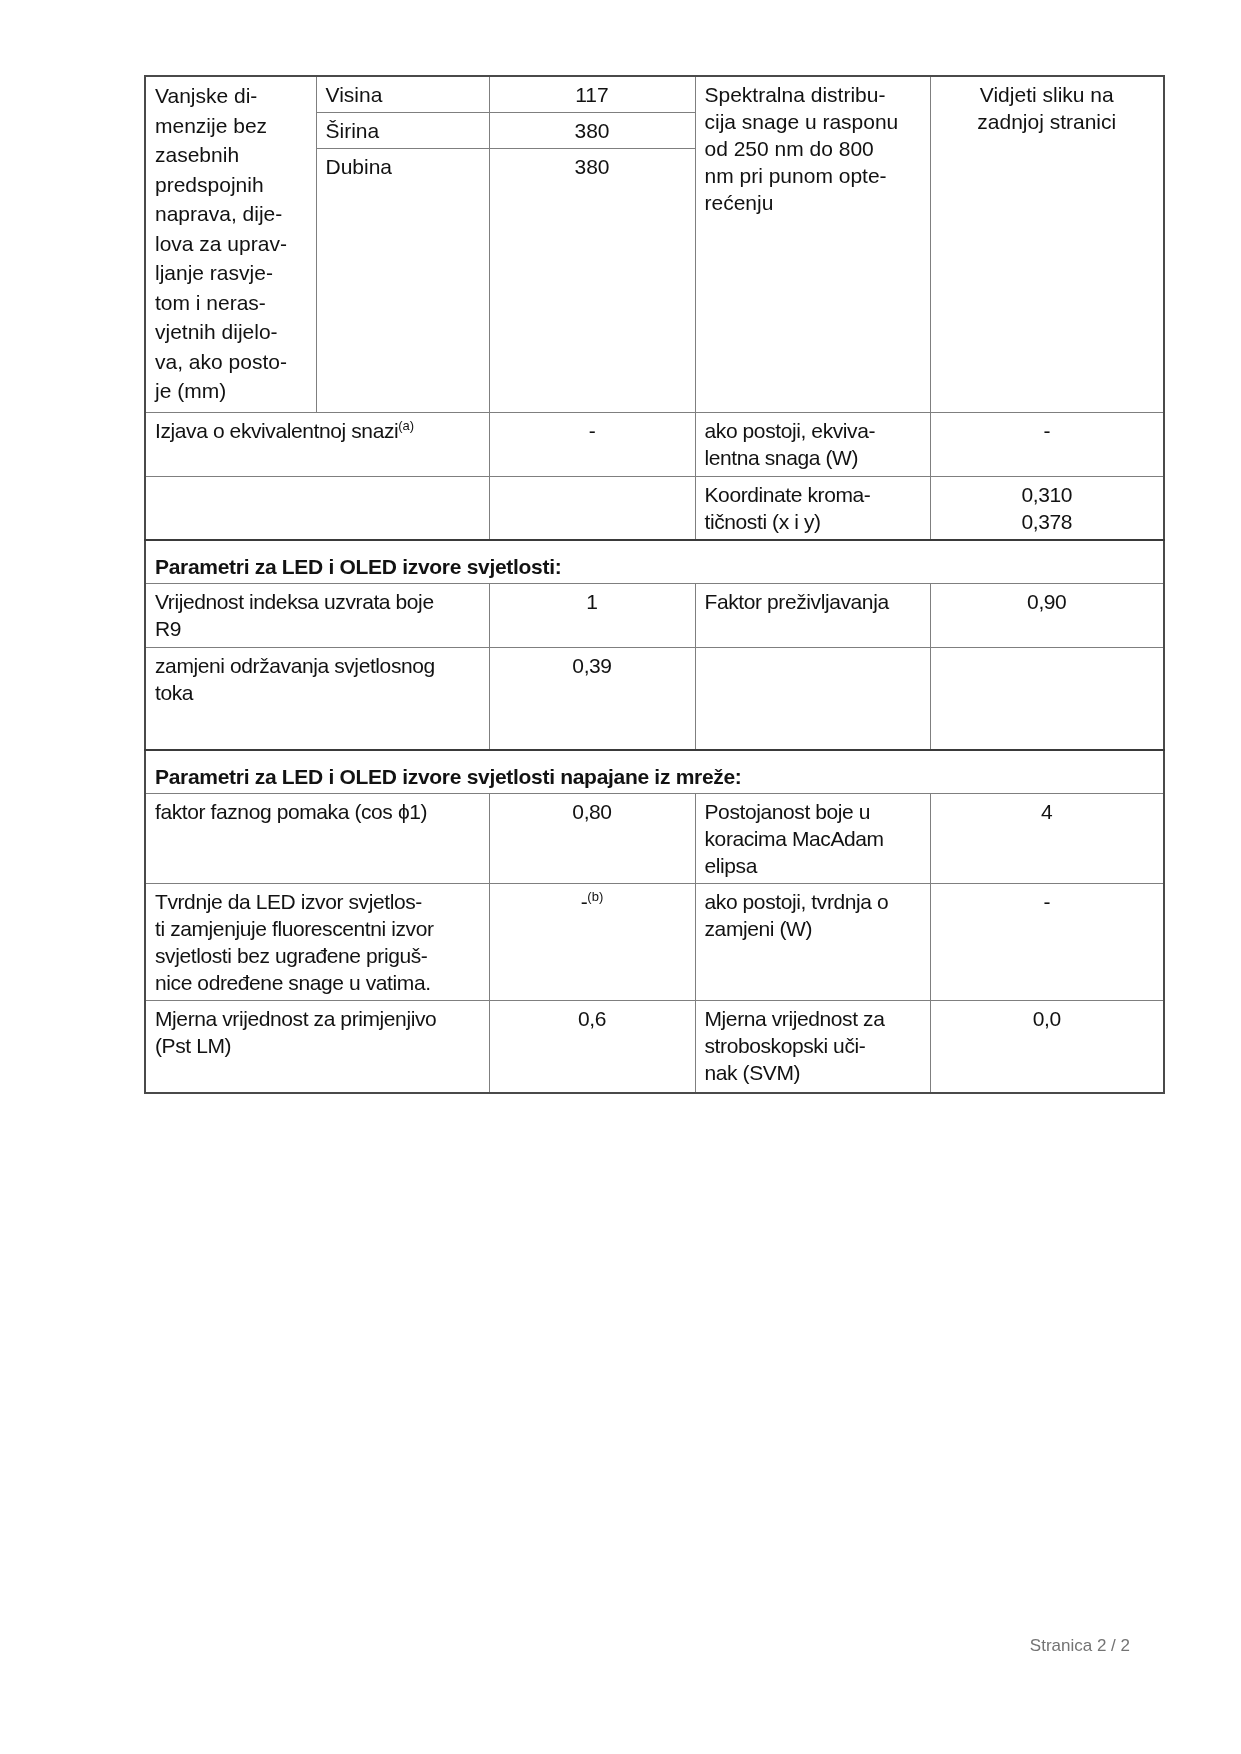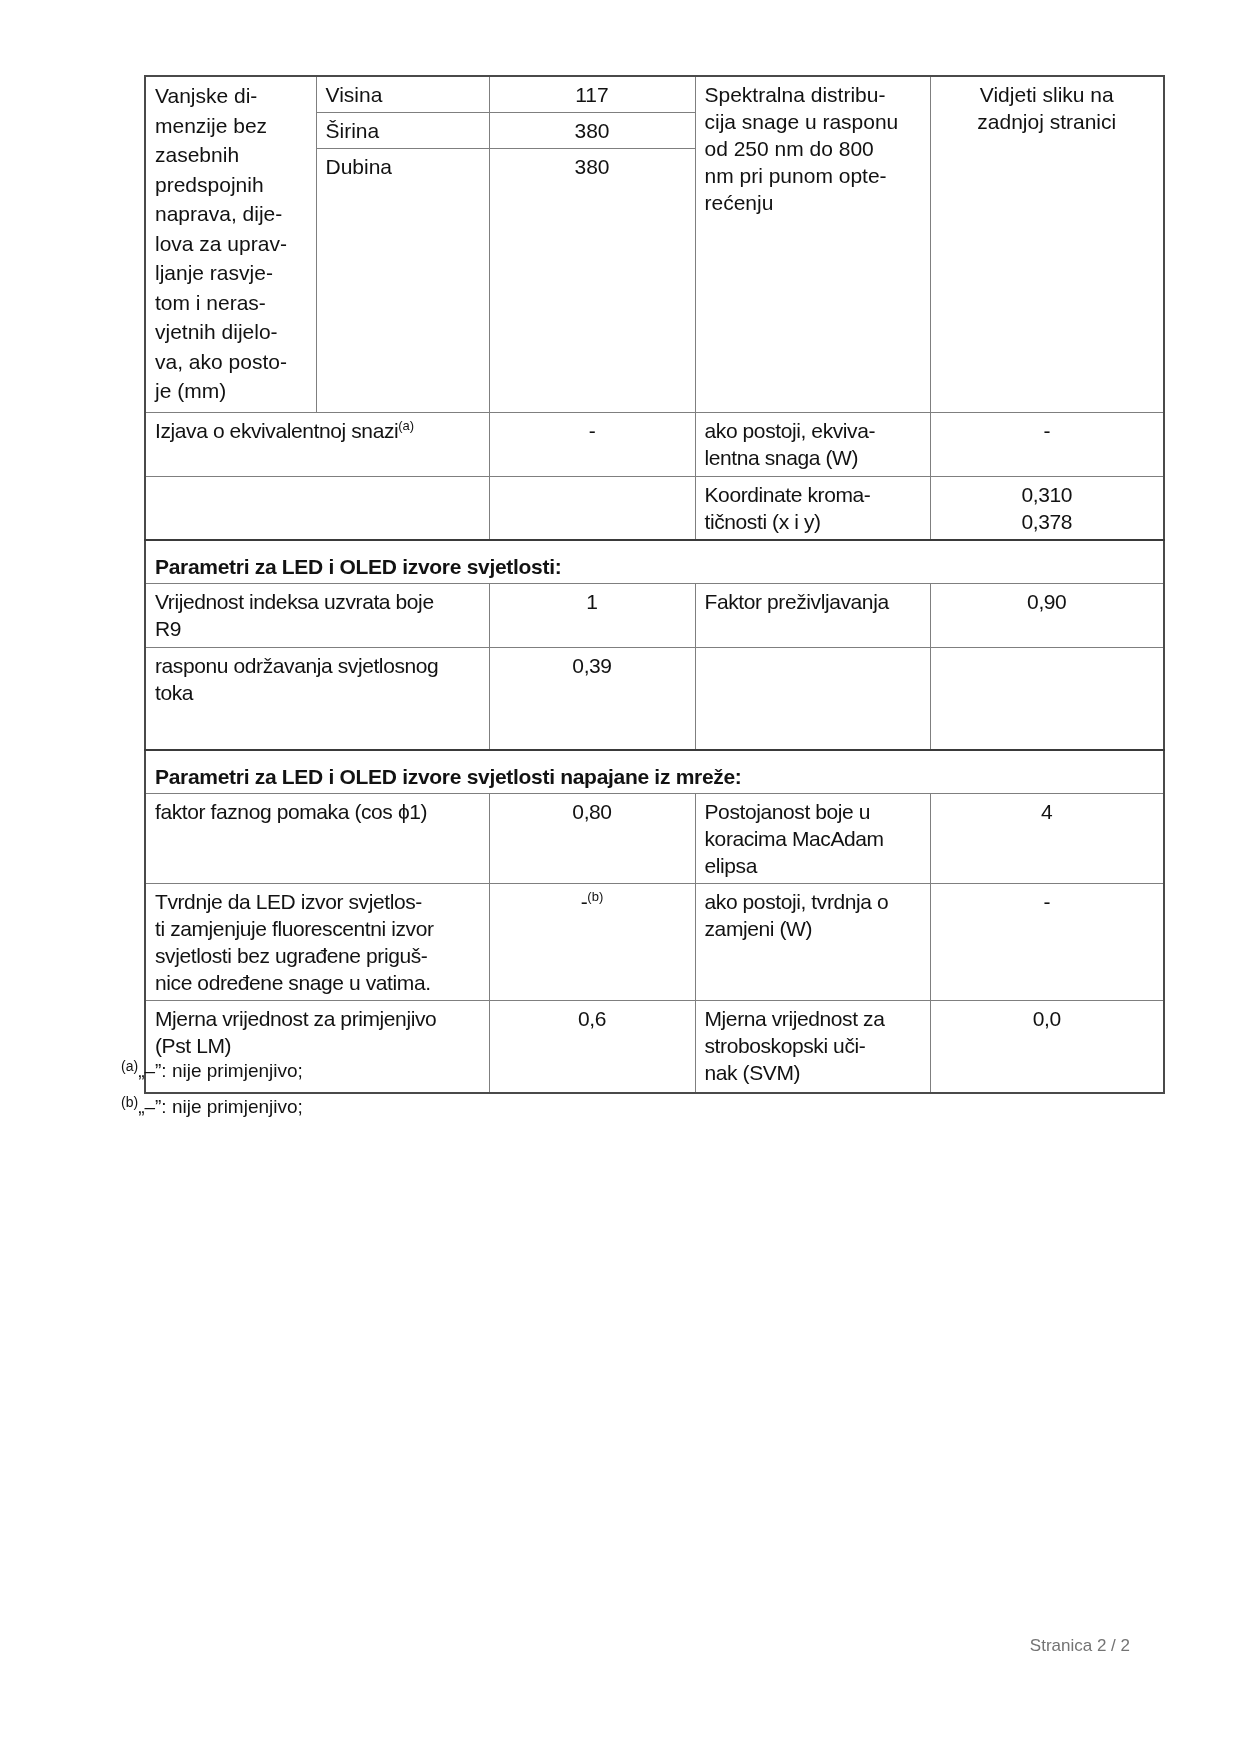--- a/index.html
+++ b/index.html
@@ -117,21 +117,21 @@
 
     <tr style="height:64px" class="cond">
       <td colspan="2" class="pre">Vrijednost indeksa uzvrata boje
 R9</td>
       <td class="val">1</td>
       <td>Faktor preživljavanja</td>
       <td class="val">0,90</td>
     </tr>
 
     <tr style="height:102px" class="cond">
-      <td colspan="2" class="pre">rasponu održavanja svjetlosnog
+      <td colspan="2" class="pre">zamjeni održavanja svjetlosnog
 toka</td>
       <td class="val">0,39</td>
       <td></td>
       <td></td>
     </tr>
 
     <tr style="height:34px" class="section">
       <td colspan="5">Parametri za LED i OLED izvore svjetlosti napajane iz mreže:</td>
     </tr>
 
@@ -160,20 +160,16 @@
 (Pst LM)</td>
       <td class="val">0,6</td>
       <td class="pre">Mjerna vrijednost za
 stroboskopski uči-
 nak (SVM)</td>
       <td class="val">0,0</td>
     </tr>
   </tbody>
     </table>
 
-  <div class="footnotes">
-    <div class="footnote"><sup class="fn">(a)</sup><span>„–”: nije primjenjivo;</span></div>
-    <div class="footnote"><sup class="fn">(b)</sup><span>„–”: nije primjenjivo;</span></div>
-  </div>
 
   <div class="footer">Stranica 2 / 2</div>
 
 </div>
 
 </body></html>

